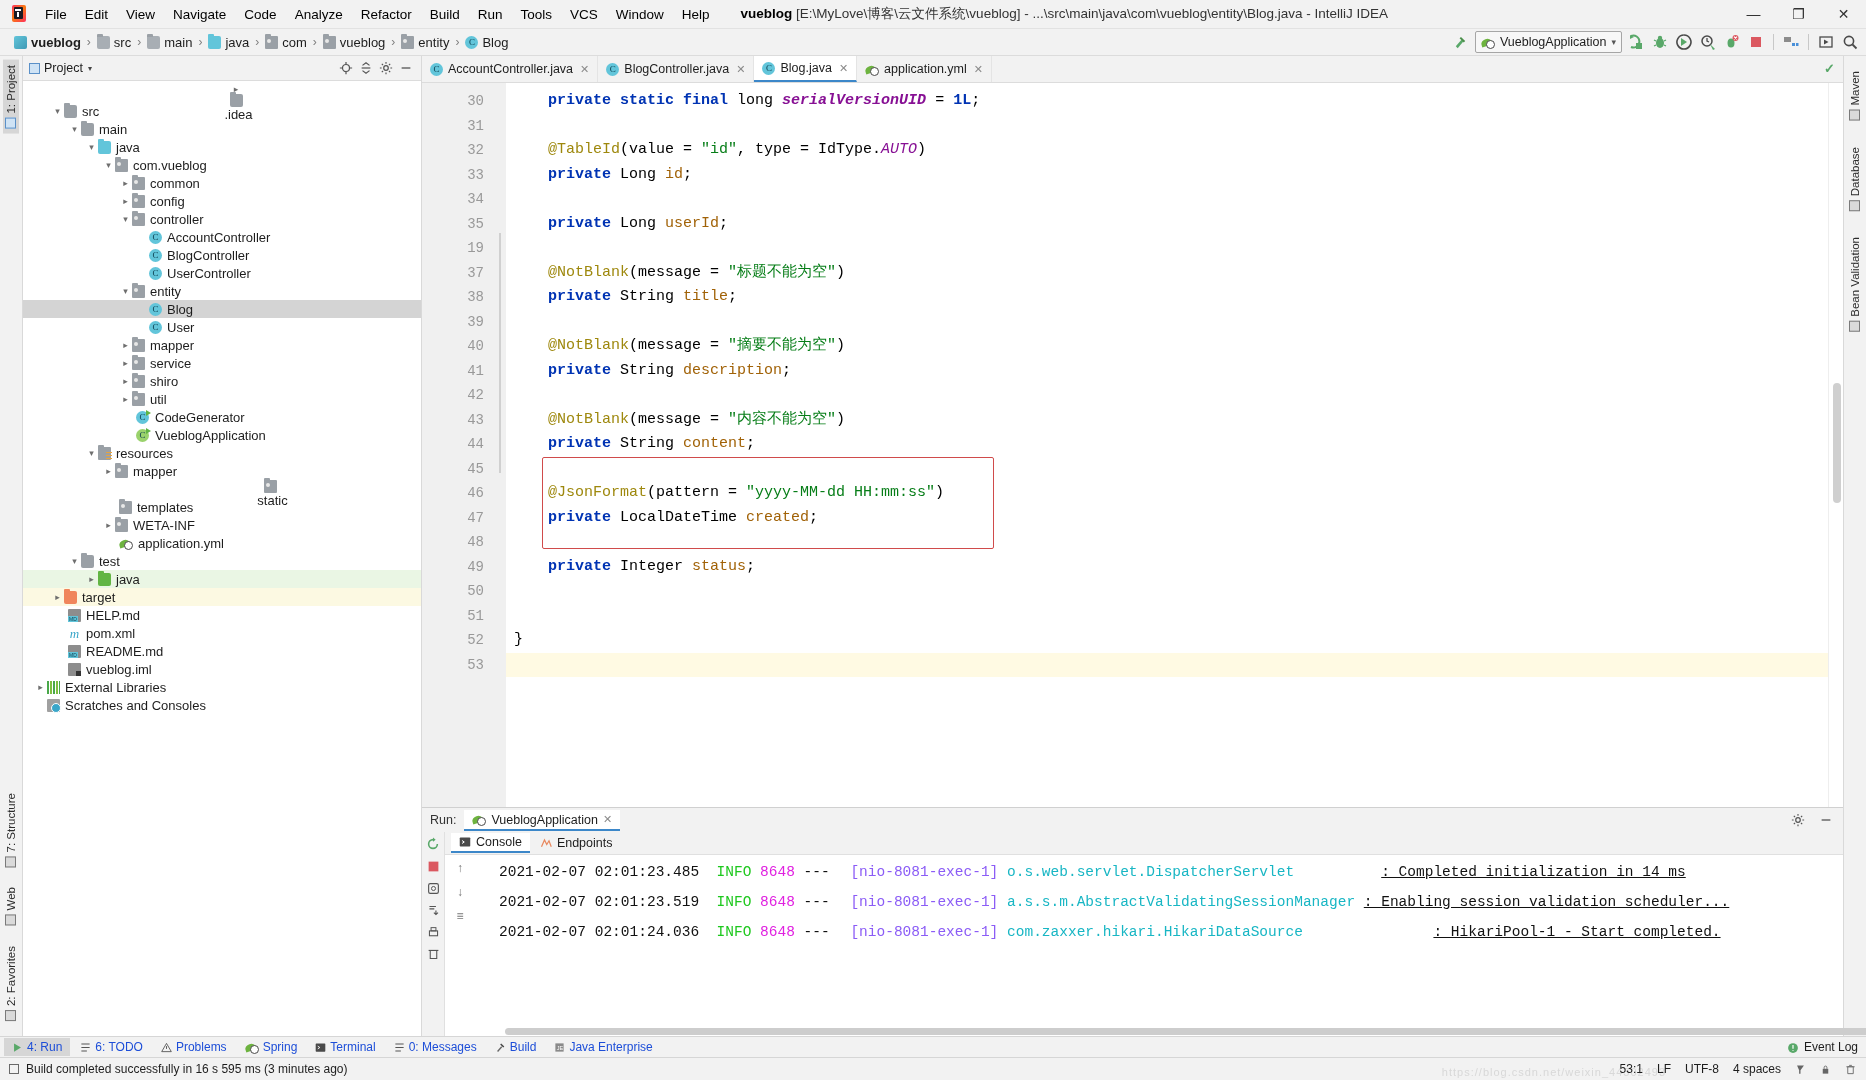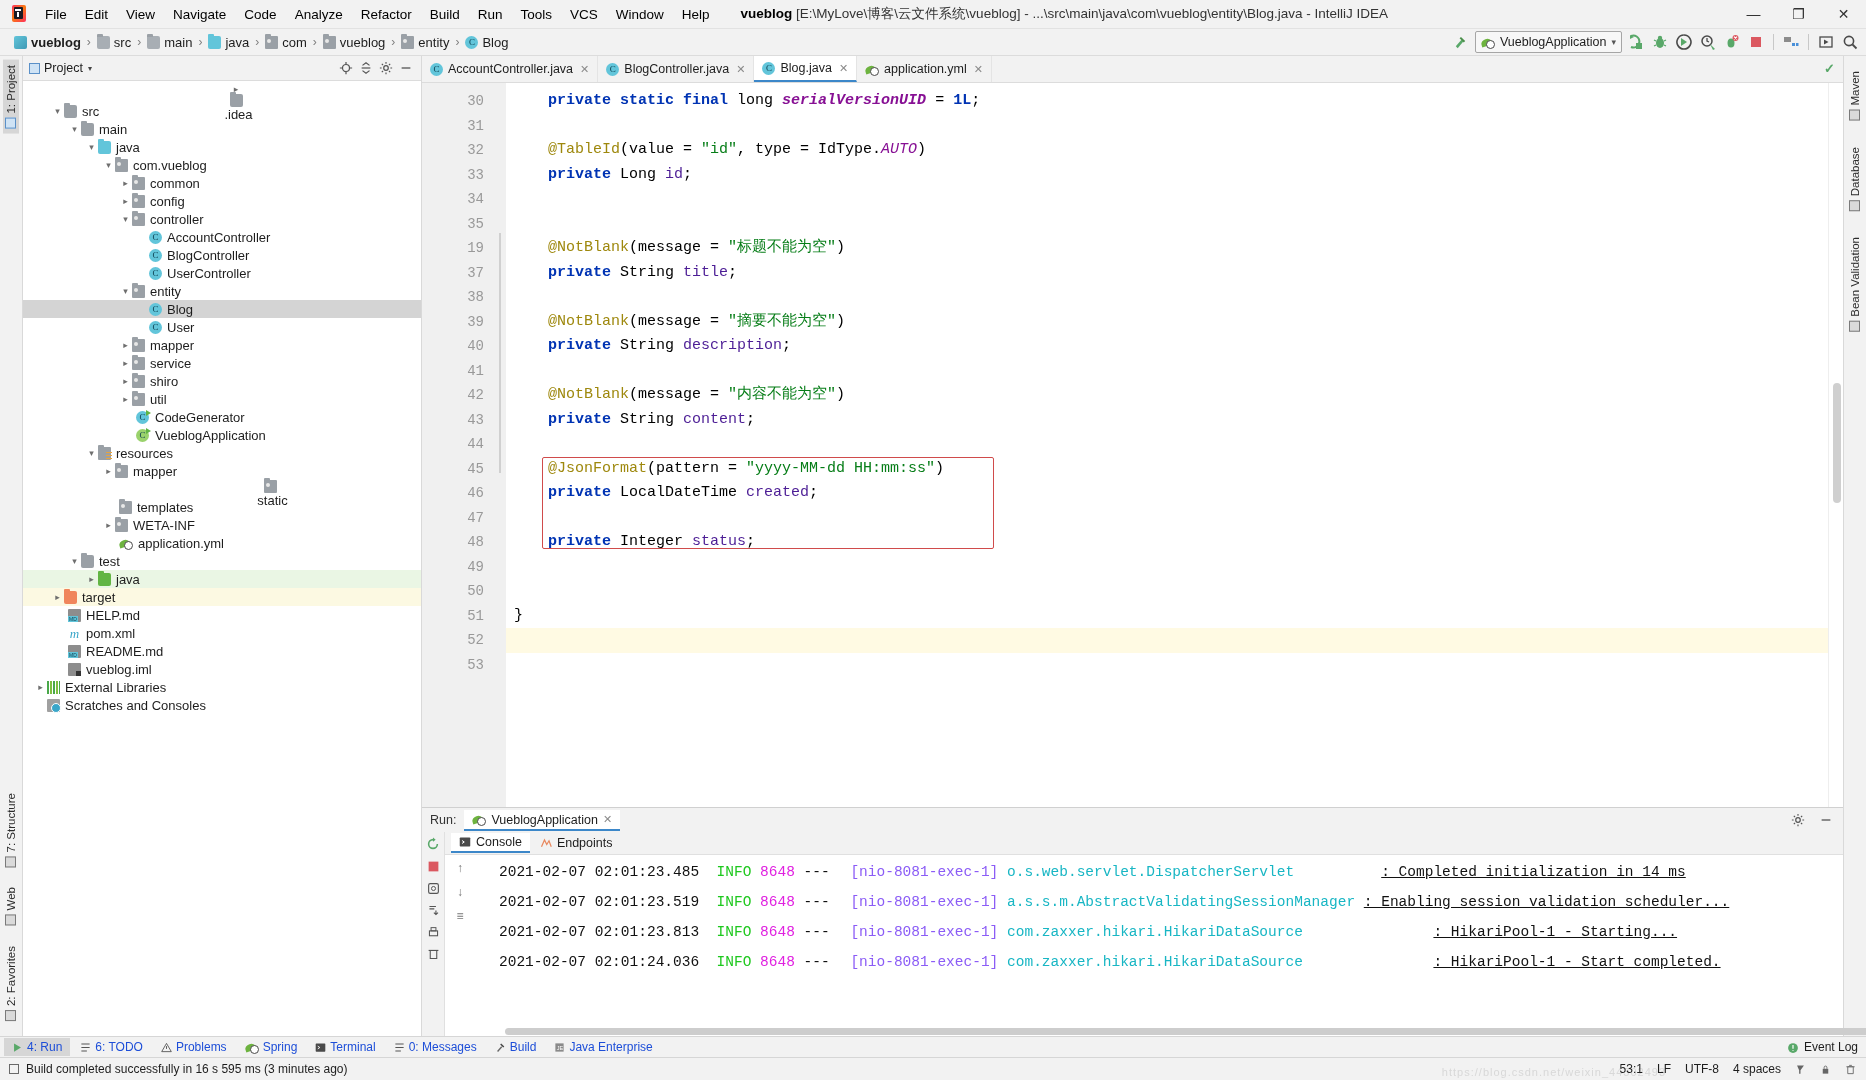--- a/index.html
+++ b/index.html
@@ -116,21 +116,21 @@
   .gutter .gl{height:24.5px;line-height:24.5px;}
   .foldcol{width:12px;background:#f0f0f0;flex:none;position:relative;}
   .foldcol .bar{position:absolute;left:5px;top:150px;width:2px;height:240px;background:#d0d0d0;}
   .code{flex:1;position:relative;padding-top:6px;font-family:"Liberation Mono",monospace;font-size:15px;overflow:hidden;}
   .cl{height:24.5px;line-height:24.5px;white-space:pre;padding-left:42px;}
   .cl.hl{background:#fffae3;}
   .kw{color:#0033b3;font-weight:bold;}
   .pl{color:#000;}
   .ann{color:#9e880d;}
   .str{color:#067d17;}
-  .fld{color:#4c1d95;}
+  .fld{color:#a16207;}
   .sta{color:#871094;font-style:italic;font-weight:bold;}
   .stai{color:#871094;font-style:italic;}
   .typ{color:#000;}
   .redbox{position:absolute;border:1.4px solid #d04b4b;border-radius:2px;pointer-events:none;}
 
   .rightgut{width:14px;background:#fff;flex:none;border-left:1px solid #eee;position:relative;}
   .rightgut .thumb{position:absolute;right:2px;top:300px;width:8px;height:120px;background:#cfcfcf;border-radius:4px;}
 
   
   .runpanel{height:228px;background:#fff;border-top:1px solid #d0d0d0;display:flex;flex-direction:column;flex:none;}
@@ -623,20 +623,21 @@
         <div class="foldcol">
             <div class="bar"></div>
           </div>
 
         <div class="code">
           <div class="cl"><span class="kw">private static final</span> <span class="typ">long</span> <span class="sta">serialVersionUID</span> <span class="pl">= </span><span class="kw">1L</span><span class="pl">;</span></div>
           <div class="cl"> </div>
           <div class="cl"><span class="ann">@TableId</span><span class="pl">(value = </span><span class="str">"id"</span><span class="pl">, type = IdType.</span><span class="stai">AUTO</span><span class="pl">)</span></div>
           <div class="cl"><span class="kw">private</span> <span class="typ">Long</span> <span class="fld">id</span><span class="pl">;</span></div>
           <div class="cl"> </div>
+          <div class="cl"><span class="kw">private</span> <span class="typ">Long</span> <span class="fld">userId</span><span class="pl">;</span></div>
           <div class="cl"> </div>
           <div class="cl"><span class="ann">@NotBlank</span><span class="pl">(message = </span><span class="str">"标题不能为空"</span><span class="pl">)</span></div>
           <div class="cl"><span class="kw">private</span> <span class="typ">String</span> <span class="fld">title</span><span class="pl">;</span></div>
           <div class="cl"> </div>
           <div class="cl"><span class="ann">@NotBlank</span><span class="pl">(message = </span><span class="str">"摘要不能为空"</span><span class="pl">)</span></div>
           <div class="cl"><span class="kw">private</span> <span class="typ">String</span> <span class="fld">description</span><span class="pl">;</span></div>
           <div class="cl"> </div>
           <div class="cl"><span class="ann">@NotBlank</span><span class="pl">(message = </span><span class="str">"内容不能为空"</span><span class="pl">)</span></div>
           <div class="cl"><span class="kw">private</span> <span class="typ">String</span> <span class="fld">content</span><span class="pl">;</span></div>
           <div class="cl"> </div>
@@ -744,21 +745,20 @@
 
             <div class="console-area">
               <div class="console-gut">
                 <span>↑</span>
                 <span>↓</span>
                 <span>≡</span>
               </div>
               <div class="console">
                 <div class="logline"><span class="lg-ts">2021-02-07 02:01:23.485</span>  <span class="lg-info">INFO</span> <span class="lg-pid">8648</span> <span class="lg-dash">---</span> <span class="lg-thr">[nio-8081-exec-1]</span> <span class="lg-cls">o.s.web.servlet.DispatcherServlet</span>          <span class="lg-msg">: Completed initialization in 14 ms</span></div>
                 <div class="logline"><span class="lg-ts">2021-02-07 02:01:23.519</span>  <span class="lg-info">INFO</span> <span class="lg-pid">8648</span> <span class="lg-dash">---</span> <span class="lg-thr">[nio-8081-exec-1]</span> <span class="lg-cls">a.s.s.m.AbstractValidatingSessionManager</span> <span class="lg-msg">: Enabling session validation scheduler...</span></div>
-                <div class="logline"><span class="lg-ts">2021-02-07 02:01:23.813</span>  <span class="lg-info">INFO</span> <span class="lg-pid">8648</span> <span class="lg-dash">---</span> <span class="lg-thr">[nio-8081-exec-1]</span> <span class="lg-cls">com.zaxxer.hikari.HikariDataSource</span>               <span class="lg-msg">: HikariPool-1 - Starting...</span></div>
                 <div class="logline"><span class="lg-ts">2021-02-07 02:01:24.036</span>  <span class="lg-info">INFO</span> <span class="lg-pid">8648</span> <span class="lg-dash">---</span> <span class="lg-thr">[nio-8081-exec-1]</span> <span class="lg-cls">com.zaxxer.hikari.HikariDataSource</span>               <span class="lg-msg">: HikariPool-1 - Start completed.</span></div>
               </div>
             </div>
             <div class="hscroll">
                 <div class="th"></div>
               </div>
           </div>
         </div>
       </div>
     </div>

